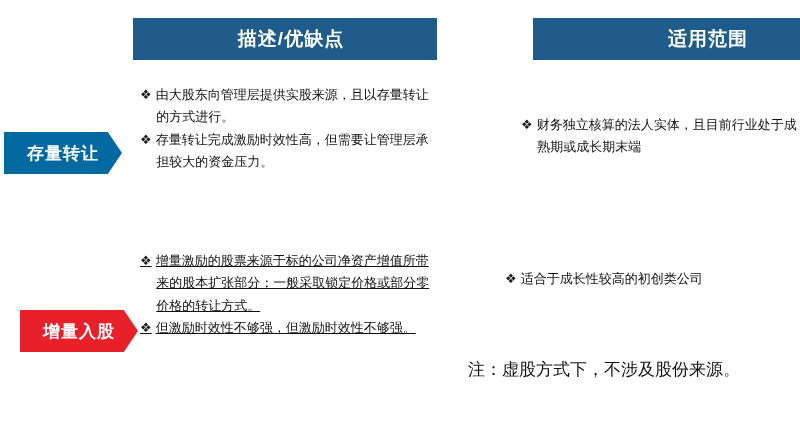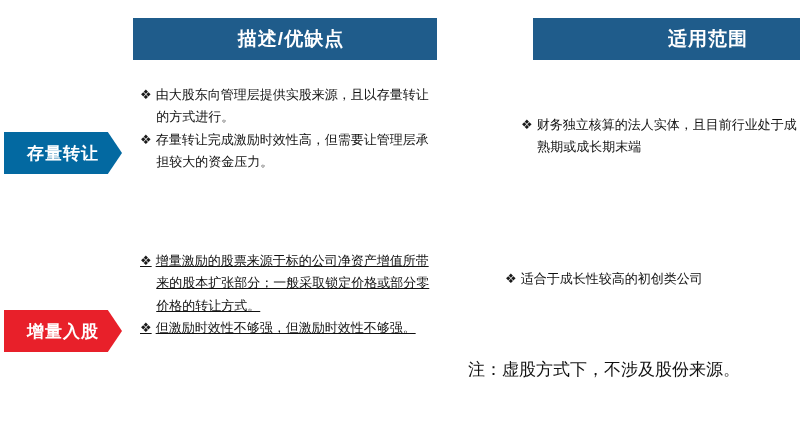--- a/index.html
+++ b/index.html
@@ -60,21 +60,21 @@
     font-weight: bold;
     letter-spacing: 1px;
     clip-path: polygon(0 0, 88% 0, 100% 50%, 88% 100%, 0 100%);
   }
   #chevron-stock {
     left: 4px;
     top: 132px;
     background: #0369a1;
   }
   #chevron-increment {
-    left: 4px;
+    left: 20px;
     top: 310px;
     background: #e8202a;
   }
 
   
   .block {
     position: absolute;
     font-size: 13px;
     line-height: 1.72;
     color: #111111;

